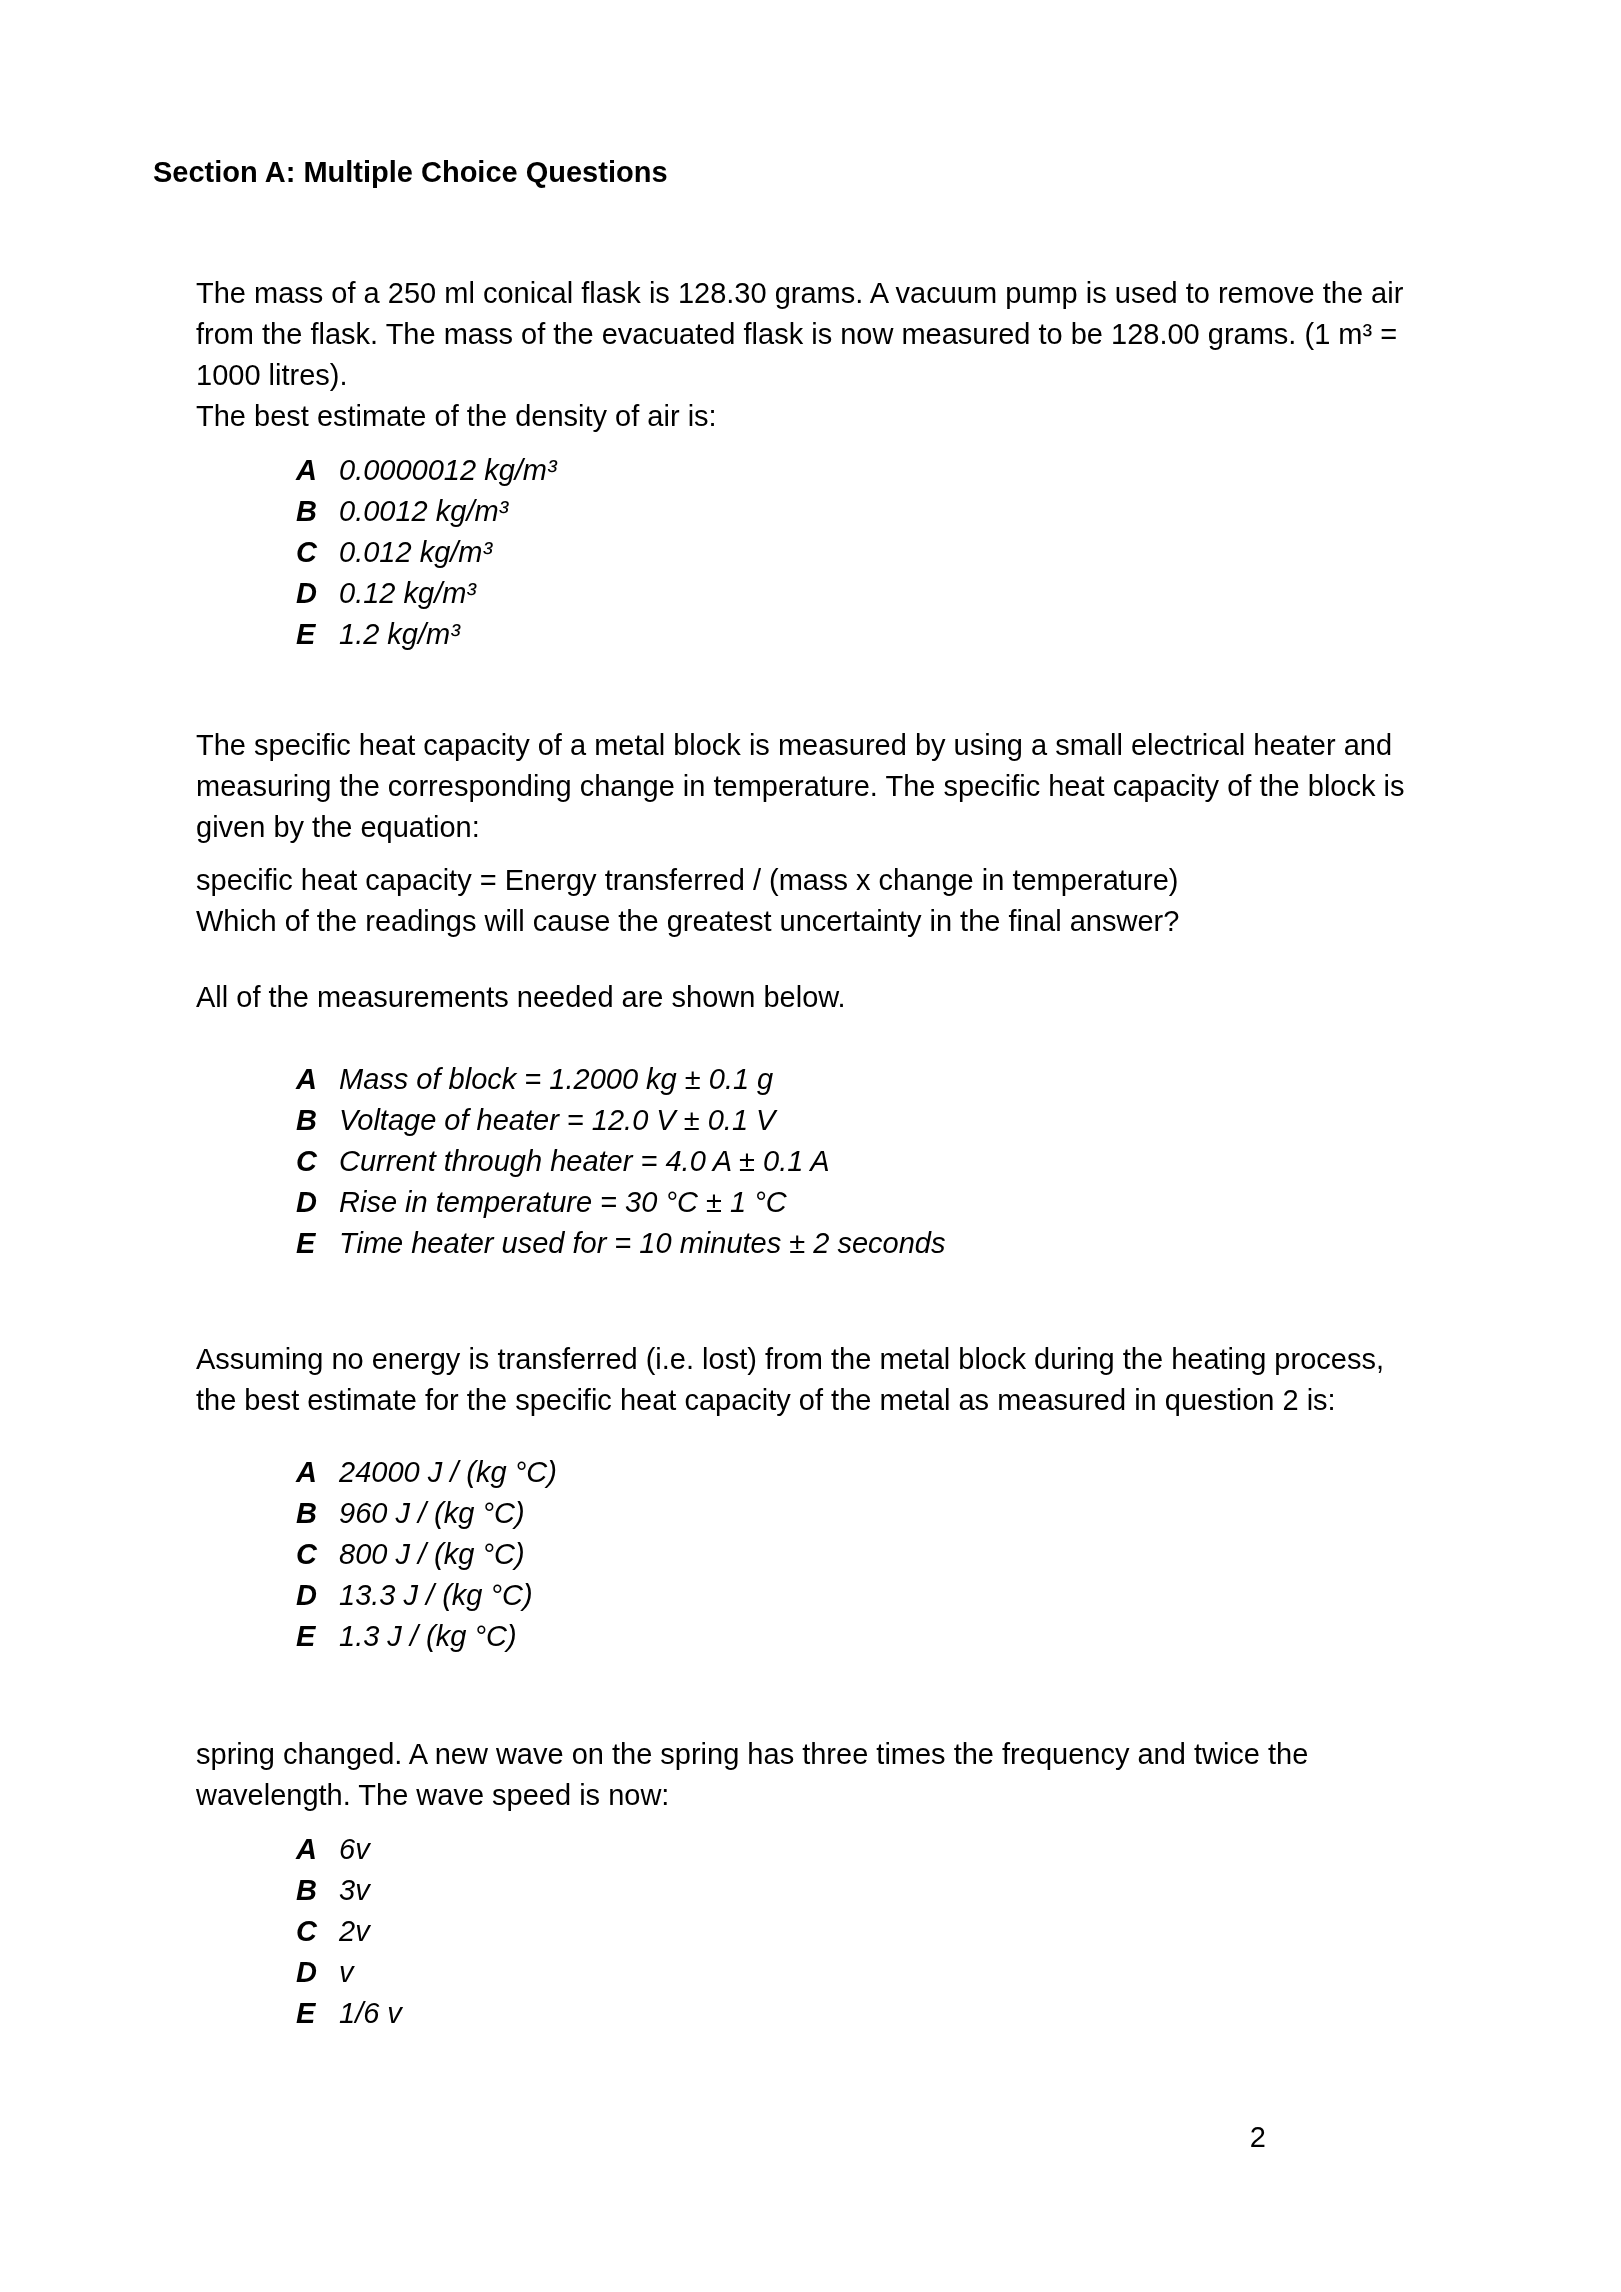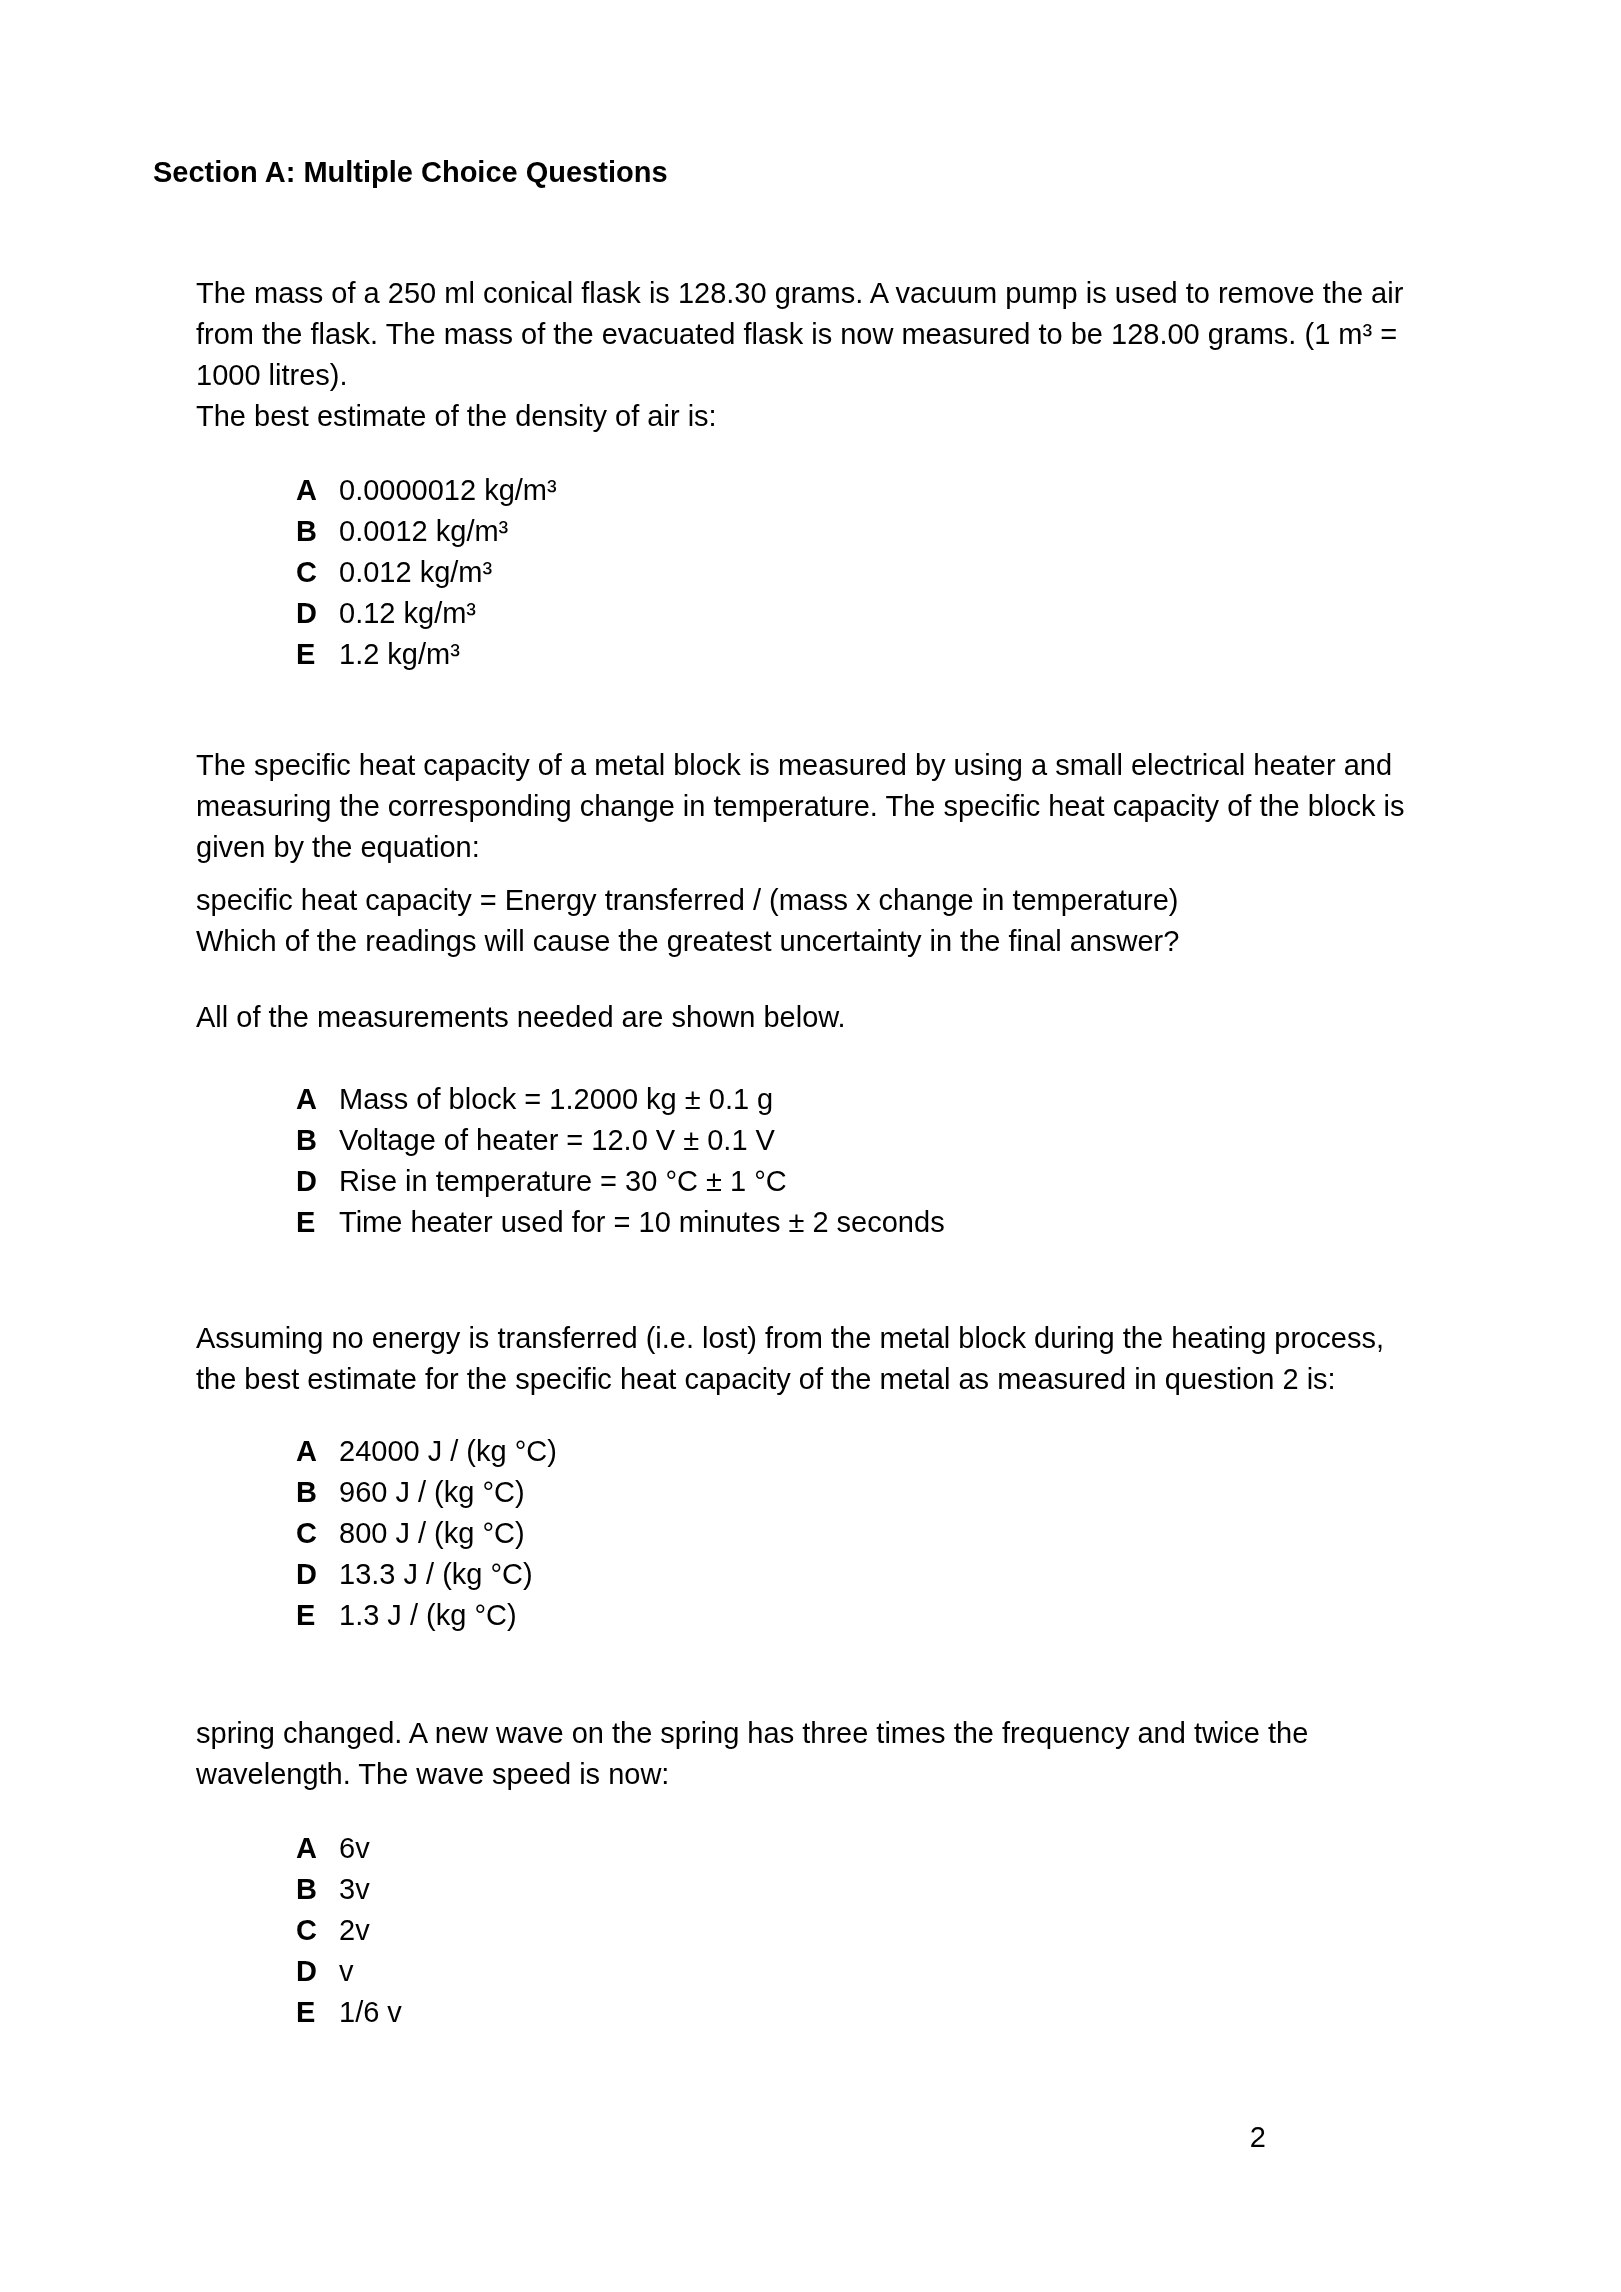--- a/index.html
+++ b/index.html
@@ -39,23 +39,24 @@
   .q-body {
     margin-left: 43px;
   }
   .q-body .line {
     margin: 0;
     white-space: nowrap;
   }
   .q-body .line.gap-sm { margin-top: 11.8px; }
   .q-body .line.gap-md { margin-top: 35px; }
   .opts {
-    margin: 33px 0 0 100px;
+    margin: 13px 0 0 100px;
     padding: 0;
     list-style: none;
+    font-style: italic;
   }
   .opts.gap-lg { margin-top: 41px; }
   .opts.gap-sm2 { margin-top: 31px; }
   .opt {
     white-space: nowrap;
   }
   .opt-letter {
     display: inline-block;
     min-width: 43px;
     font-weight: 700;
@@ -101,20 +102,21 @@
       <div class="q-body">
         <div class="line">The specific heat capacity of a metal block is measured by using a small electrical heater and</div>
         <div class="line">measuring the corresponding change in temperature. The specific heat capacity of the block is</div>
         <div class="line">given by the equation:</div>
         <div class="line gap-sm">specific heat capacity = Energy transferred / (mass x change in temperature)</div>
         <div class="line">Which of the readings will cause the greatest uncertainty in the final answer?</div>
         <div class="line gap-md">All of the measurements needed are shown below.</div>
         <div class="opts gap-lg">
           <div class="opt"><span class="opt-letter">A</span><span class="opt-text">Mass of block = 1.2000 kg ± 0.1 g</span></div>
           <div class="opt"><span class="opt-letter">B</span><span class="opt-text">Voltage of heater = 12.0 V ± 0.1 V</span></div>
+          <div class="opt"><span class="opt-letter">C</span><span class="opt-text">Current through heater = 4.0 A ± 0.1 A</span></div>
           <div class="opt"><span class="opt-letter">D</span><span class="opt-text">Rise in temperature = 30 °C ± 1 °C</span></div>
           <div class="opt"><span class="opt-letter">E</span><span class="opt-text">Time heater used for = 10 minutes ± 2 seconds</span></div>
         </div>
       </div>
     </div>
 
     <div class="q q3">
       <div class="q-label">Q3</div>
       <div class="q-body">
         <div class="line">Assuming no energy is transferred (i.e. lost) from the metal block during the heating process,</div>

